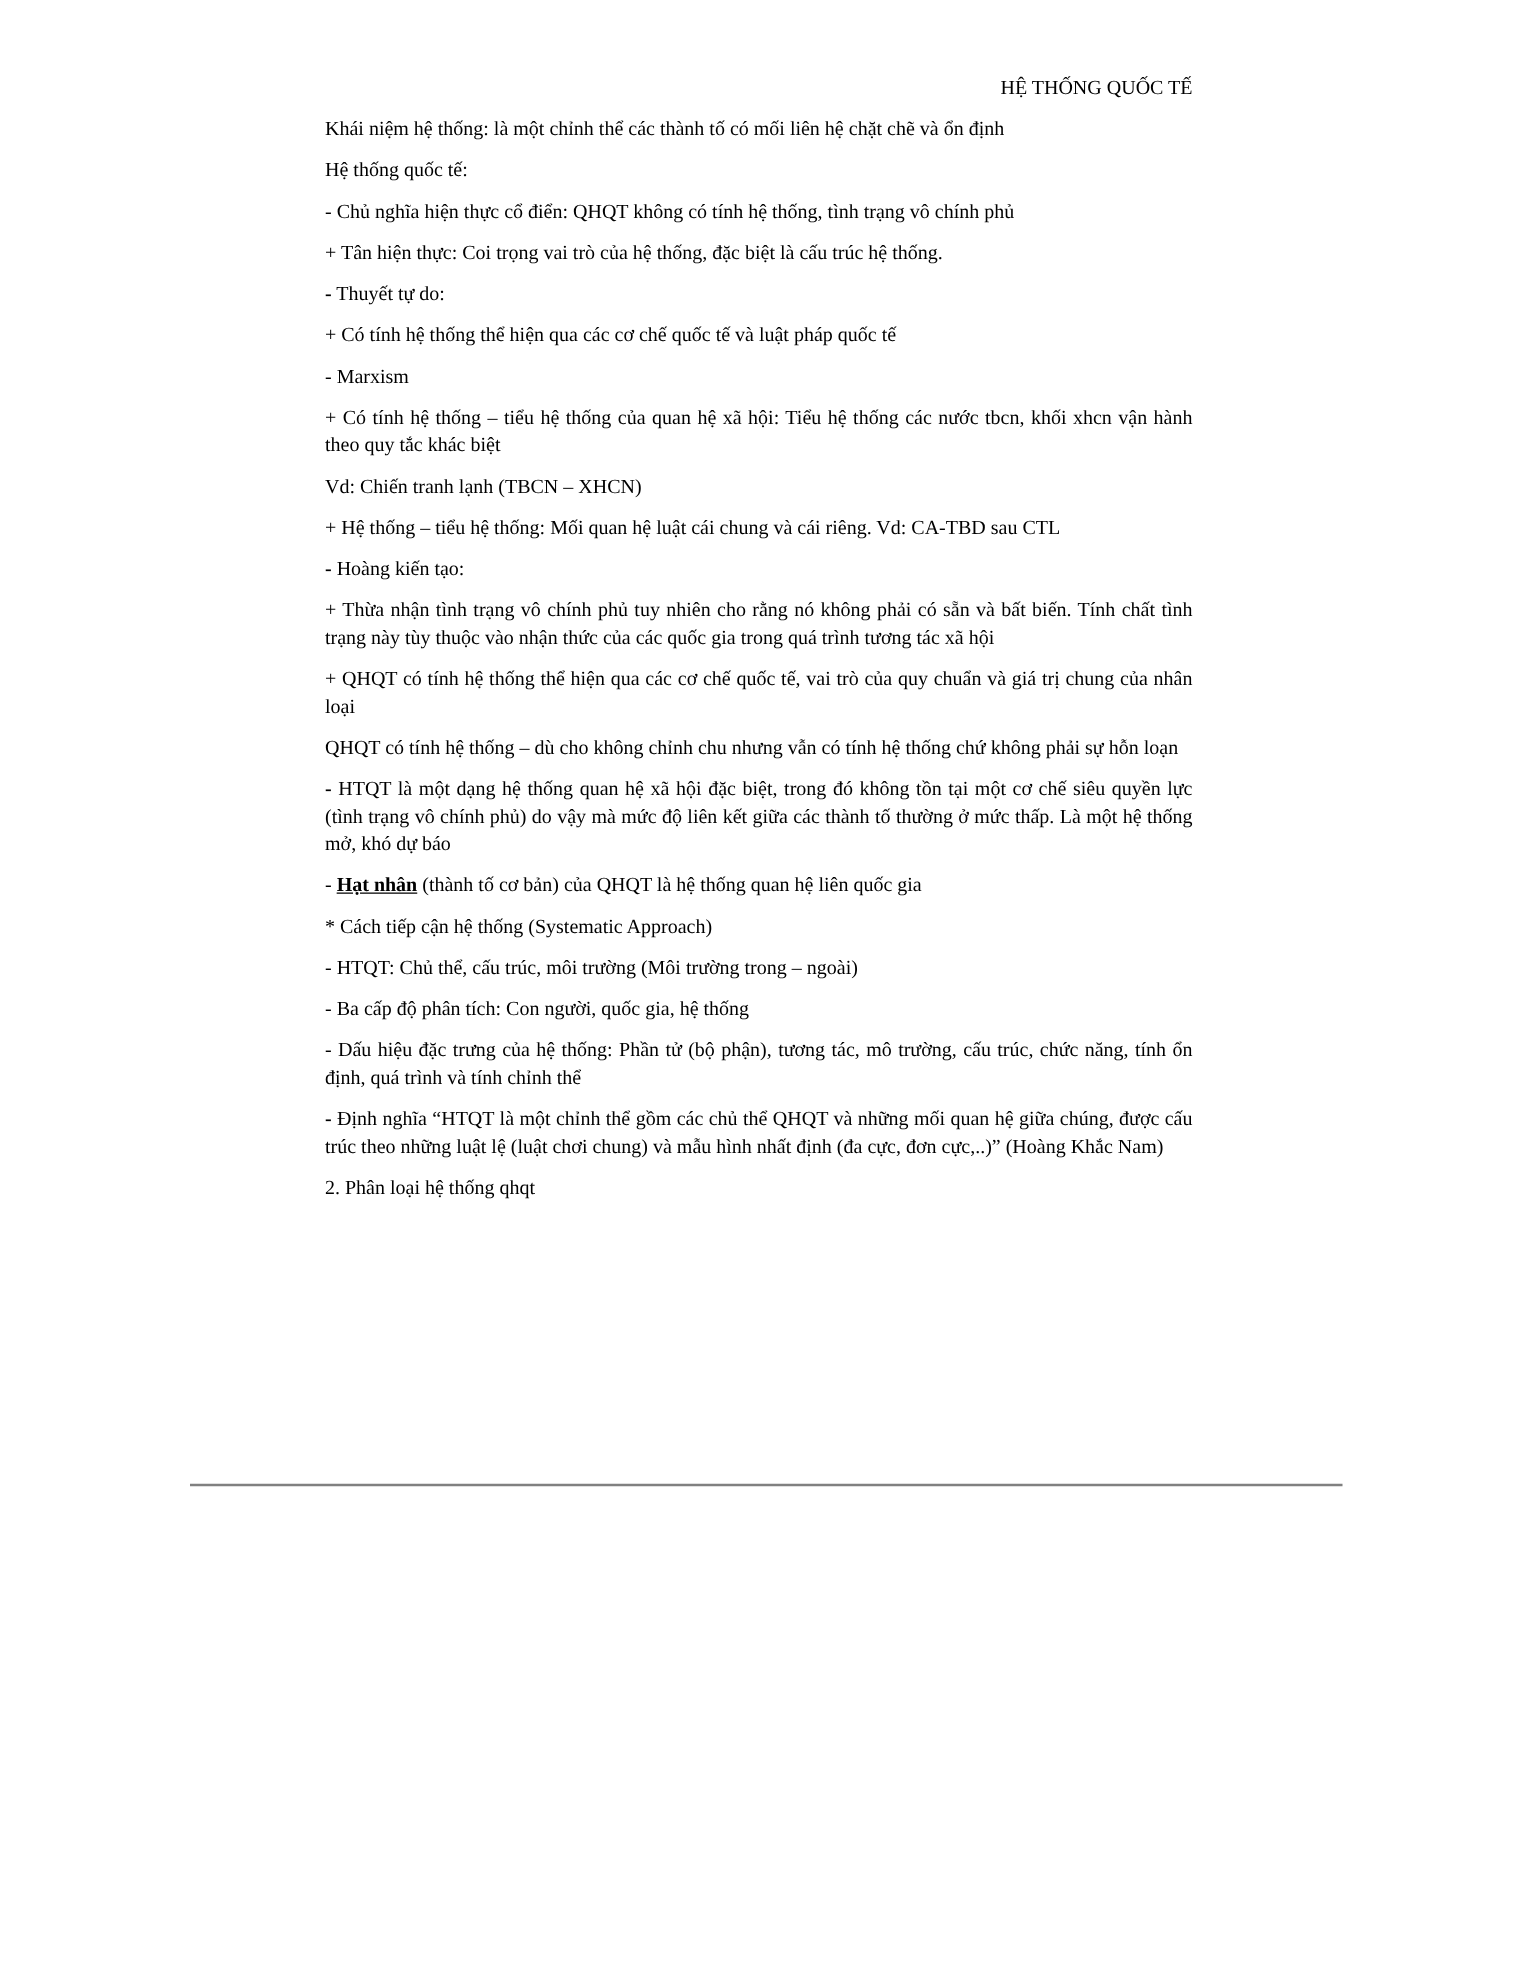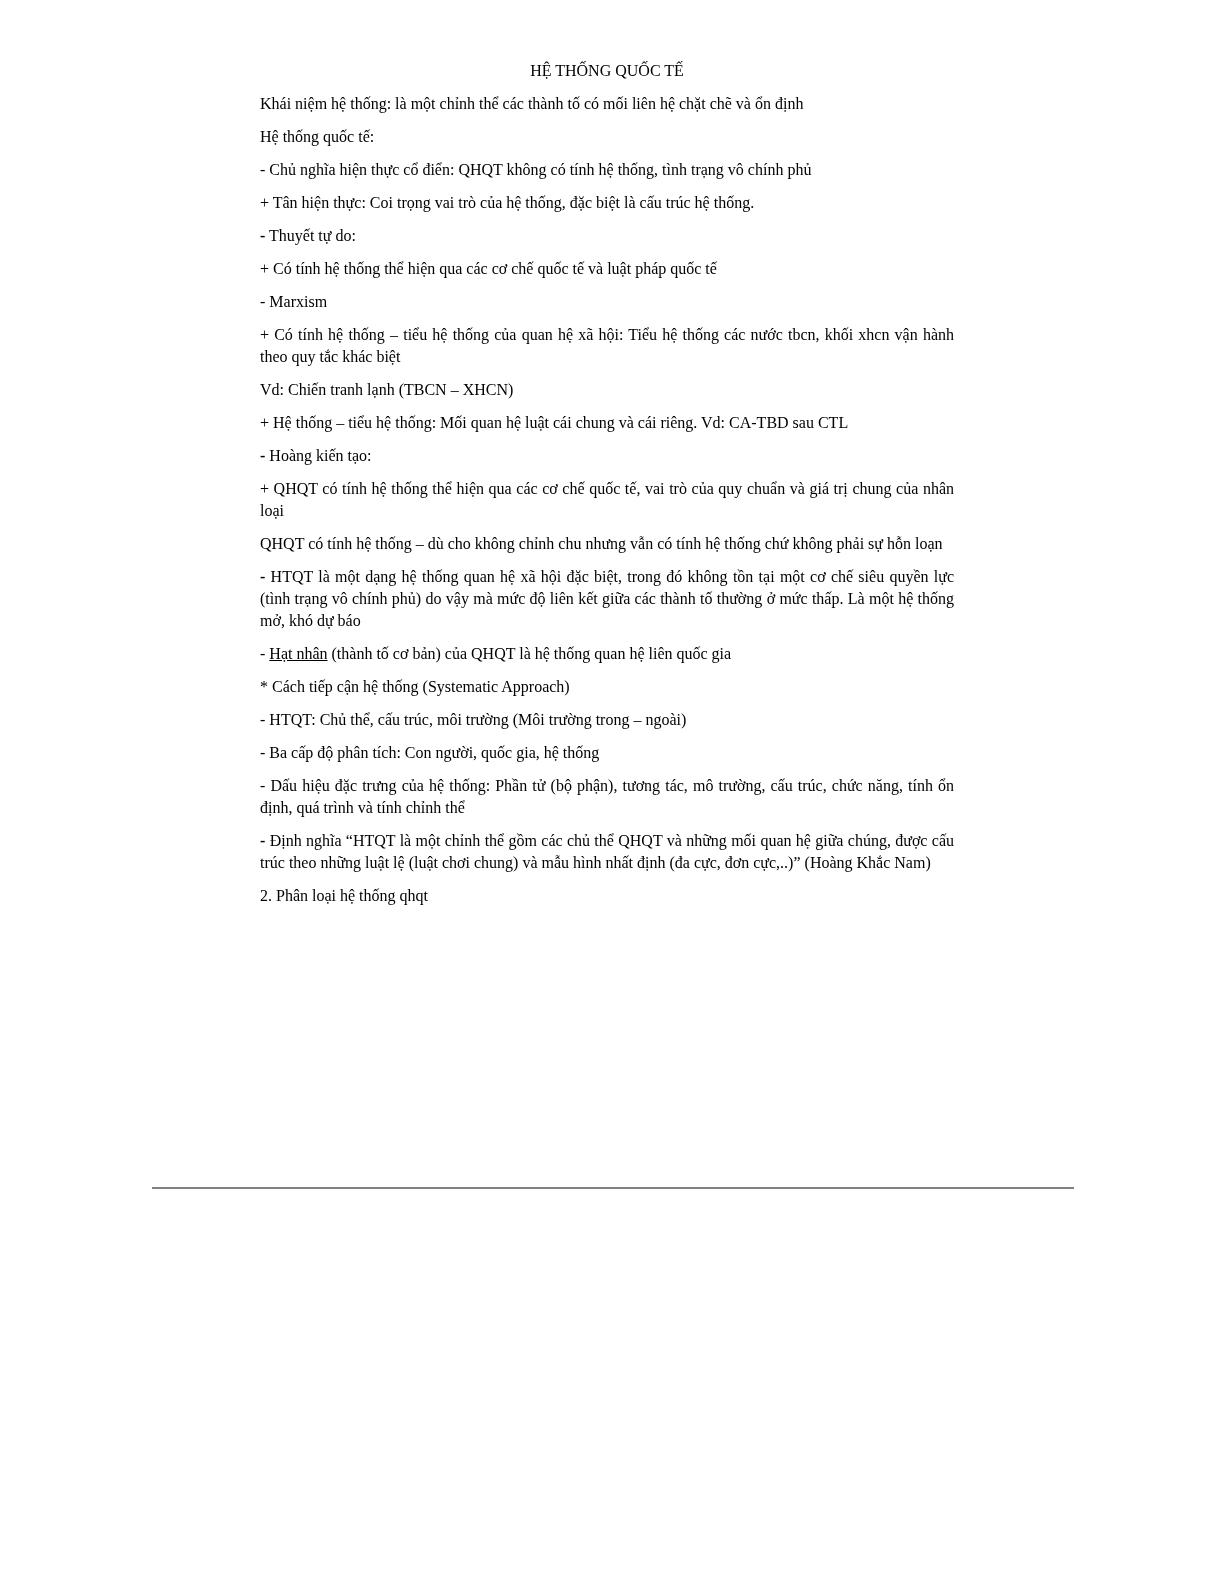--- a/index.html
+++ b/index.html
@@ -17,32 +17,32 @@
   .doc-text-block {
     position: absolute;
     left: 260px;
     top: 60px;
     width: 694px;
     font-size: 16px;
     line-height: 22px;
     color: #000000;
   }
   .doc-title {
-    text-align: center;
+    text-align: right;
     font-weight: normal;
     font-size: 16px;
     line-height: 22px;
     margin: 0 0 11px 0;
   }
   .para {
     text-align: justify;
     margin: 0 0 11px 0;
   }
   .seg-bold { font-weight: bold; }
-  .seg-underline { text-decoration: underline; }
+  .seg-underline { text-decoration: underline; font-weight: bold; }
   .page-divider {
     position: absolute;
     left: 152px;
     top: 1187px;
     width: 922px;
     height: 2px;
     background: #808080;
   }
 </style>
 </head>
@@ -55,20 +55,21 @@
       <p class="para"><span class="">Hệ thống quốc tế:</span></p>
       <p class="para"><span class="">- Chủ nghĩa hiện thực cổ điển: QHQT không có tính hệ thống, tình trạng vô chính phủ</span></p>
       <p class="para"><span class="">+ Tân hiện thực: Coi trọng vai trò của hệ thống, đặc biệt là cấu trúc hệ thống.</span></p>
       <p class="para"><span class="seg-bold ">-</span><span class=""> Thuyết tự do:</span></p>
       <p class="para"><span class="">+ Có tính hệ thống thể hiện qua các cơ chế quốc tế và luật pháp quốc tế</span></p>
       <p class="para"><span class="">- Marxism</span></p>
       <p class="para"><span class="">+ Có tính hệ thống – tiểu hệ thống của quan hệ xã hội: Tiểu hệ thống các nước tbcn, khối xhcn vận hành theo quy tắc khác biệt</span></p>
       <p class="para"><span class="">Vd: Chiến tranh lạnh (TBCN – XHCN)</span></p>
       <p class="para"><span class="">+ Hệ thống – tiểu hệ thống: Mối quan hệ luật cái chung và cái riêng. Vd: CA-TBD sau CTL</span></p>
       <p class="para"><span class="seg-bold ">-</span><span class=""> Hoàng kiến tạo:</span></p>
+      <p class="para"><span class="">+ Thừa nhận tình trạng vô chính phủ tuy nhiên cho rằng nó không phải có sẵn và bất biến. Tính chất tình trạng này tùy thuộc vào nhận thức của các quốc gia trong quá trình tương tác xã hội</span></p>
       <p class="para"><span class="">+ QHQT có tính hệ thống thể hiện qua các cơ chế quốc tế, vai trò của quy chuẩn và giá trị chung của nhân loại</span></p>
       <p class="para"><span class="">QHQT có tính hệ thống – dù cho không chỉnh chu nhưng vẫn có tính hệ thống chứ không phải sự hỗn loạn</span></p>
       <p class="para"><span class="seg-bold ">-</span><span class=""> HTQT là một dạng hệ thống quan hệ xã hội đặc biệt, trong đó không tồn tại một cơ chế siêu quyền lực (tình trạng vô chính phủ) do vậy mà mức độ liên kết giữa các thành tố thường ở mức thấp. Là một hệ thống mở, khó dự báo</span></p>
       <p class="para"><span class="">- </span><span class="seg-underline">Hạt nhân</span><span class=""> (thành tố cơ bản) của QHQT là hệ thống quan hệ liên quốc gia</span></p>
       <p class="para"><span class="">* Cách tiếp cận hệ thống (Systematic Approach)</span></p>
       <p class="para"><span class="">- HTQT: Chủ thể, cấu trúc, môi trường (Môi trường trong – ngoài)</span></p>
       <p class="para"><span class="">- Ba cấp độ phân tích: Con người, quốc gia, hệ thống</span></p>
       <p class="para"><span class="">- Dấu hiệu đặc trưng của hệ thống: Phần tử (bộ phận), tương tác, mô trường, cấu trúc, chức năng, tính ổn định, quá trình và tính chỉnh thể</span></p>
       <p class="para"><span class="seg-bold ">-</span><span class=""> Định nghĩa “HTQT là một chỉnh thể gồm các chủ thể QHQT và những mối quan hệ giữa chúng, được cấu trúc theo những luật lệ (luật chơi chung) và mẫu hình nhất định (đa cực, đơn cực,..)” (Hoàng Khắc Nam)</span></p>
       <p class="para"><span class="">2. Phân loại hệ thống qhqt</span></p>

